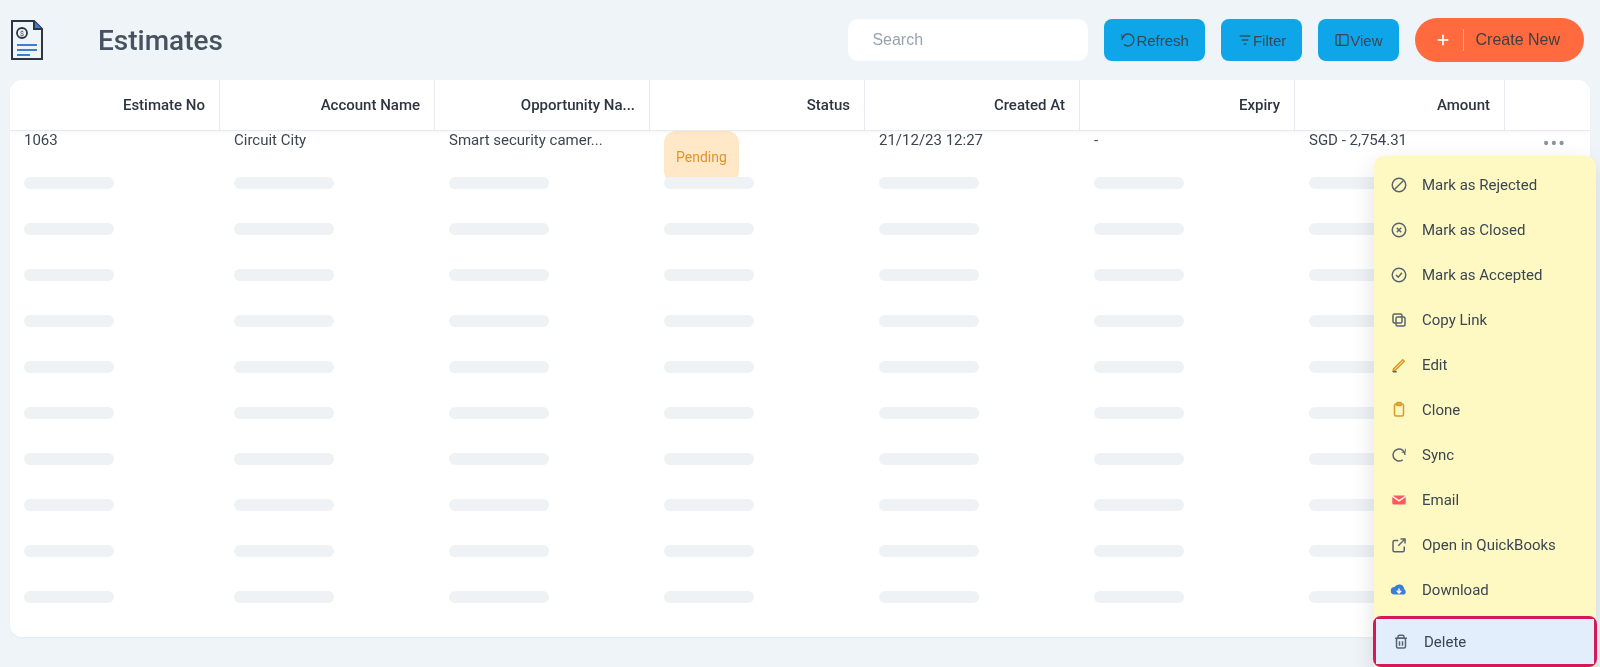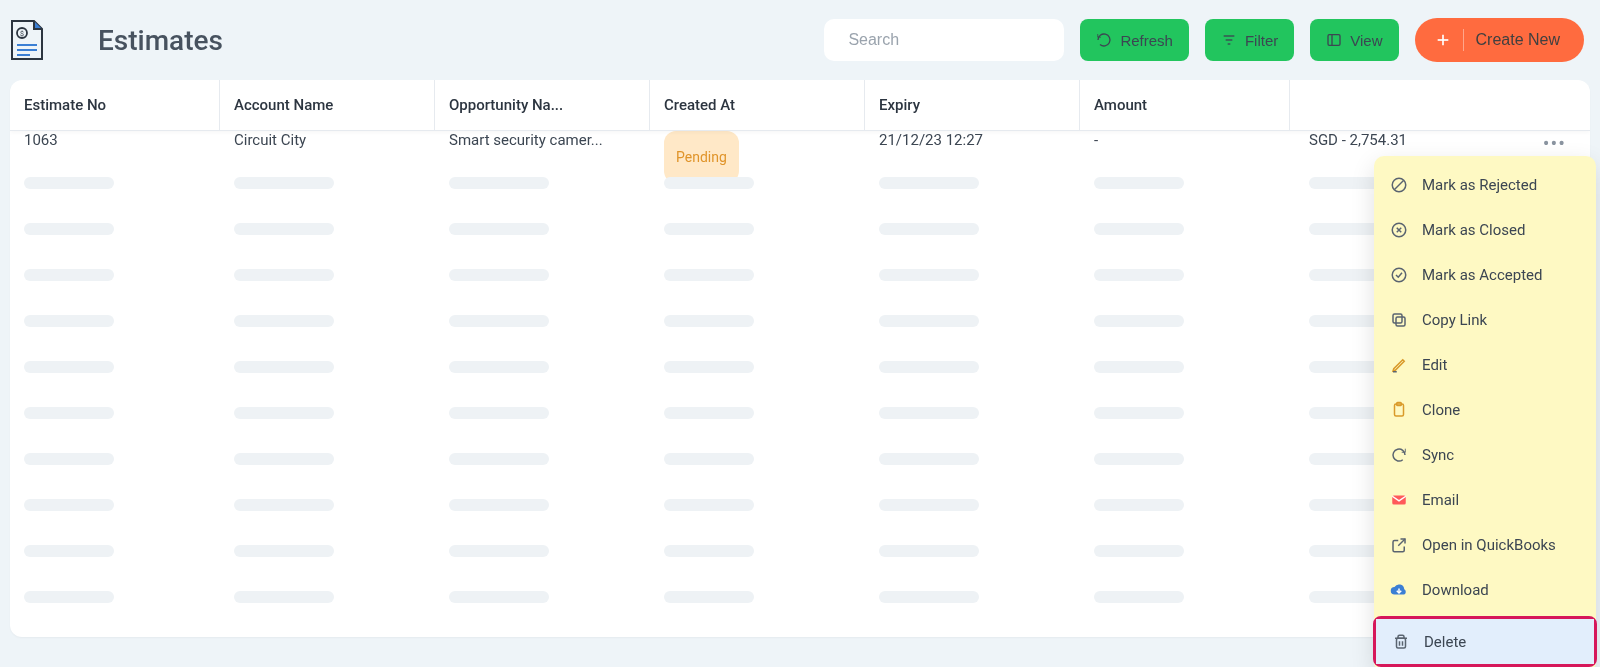--- a/index.html
+++ b/index.html
@@ -46,22 +46,22 @@
     outline: none;
     font-size: 16px;
     flex: 1;
     color: #2c3540;
     background: transparent;
   }
   .search-box input::placeholder { color: #9aa3ad; }
   .toolbar-btn {
     display: inline-flex;
     align-items: center;
-    gap: 8px;
-    background: #22c55e;
+    gap: 0;
+    background: #0ea5e9;
     border: none;
     border-radius: 8px;
     height: 42px;
     padding: 0 16px;
     font-size: 15px;
     color: #3c4652;
     cursor: pointer;
   }
   .toolbar-btn svg { width: 16px; height: 16px; }
   .create-btn {
@@ -99,20 +99,21 @@
   }
   .th {
     padding: 16px 14px;
     font-size: 15px;
     color: #2c3540;
     font-weight: 500;
     border-right: 1px solid #e6eaef;
     white-space: nowrap;
     overflow: hidden;
     text-overflow: ellipsis;
+    text-align: right;
   }
   .th:last-child { border-right: none; }
   .col-estno   { width: 210px; }
   .col-account { width: 215px; }
   .col-opp     { width: 215px; }
   .col-status  { width: 215px; }
   .col-created { width: 215px; }
   .col-expiry  { width: 215px; }
   .col-amount  { width: 210px; }
   .col-actions { flex: 1; }
@@ -247,20 +248,21 @@
     <span class="create-divider"></span>
     <span>Create New</span>
   </button>
 </div>
 
 <div class="table-wrap">
   <div class="thead">
     <div class="th col-estno">Estimate No</div>
     <div class="th col-account">Account Name</div>
     <div class="th col-opp">Opportunity Na...</div>
+    <div class="th col-status">Status</div>
     <div class="th col-created">Created At</div>
     <div class="th col-expiry">Expiry</div>
     <div class="th col-amount">Amount</div>
     <div class="th col-actions"></div>
   </div>
 
   <div class="tbody">
 
     <div class="trow">
       <div class="td col-estno">1063</div>

